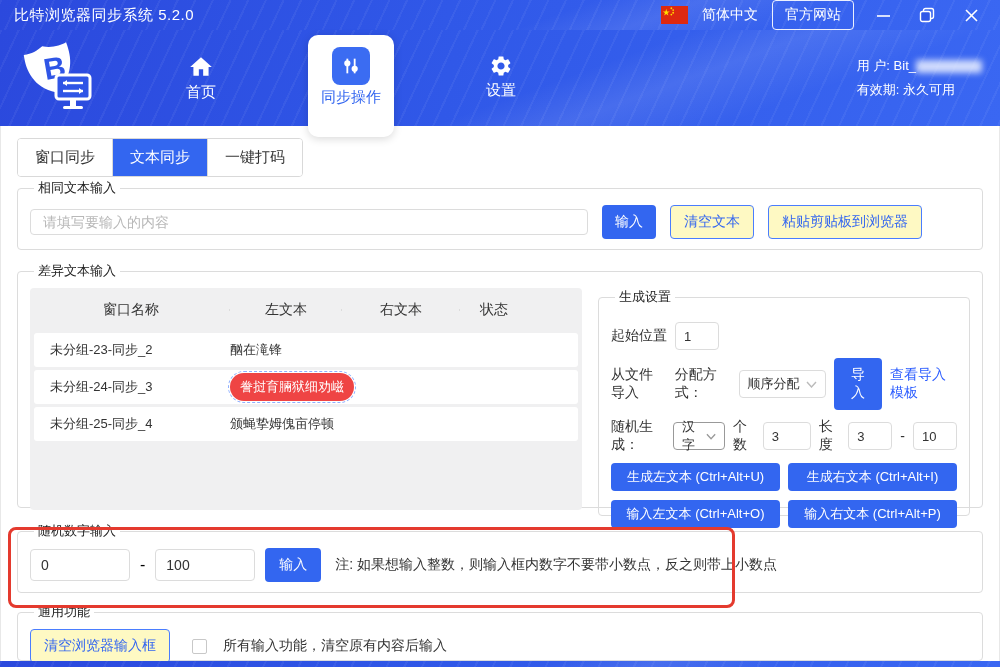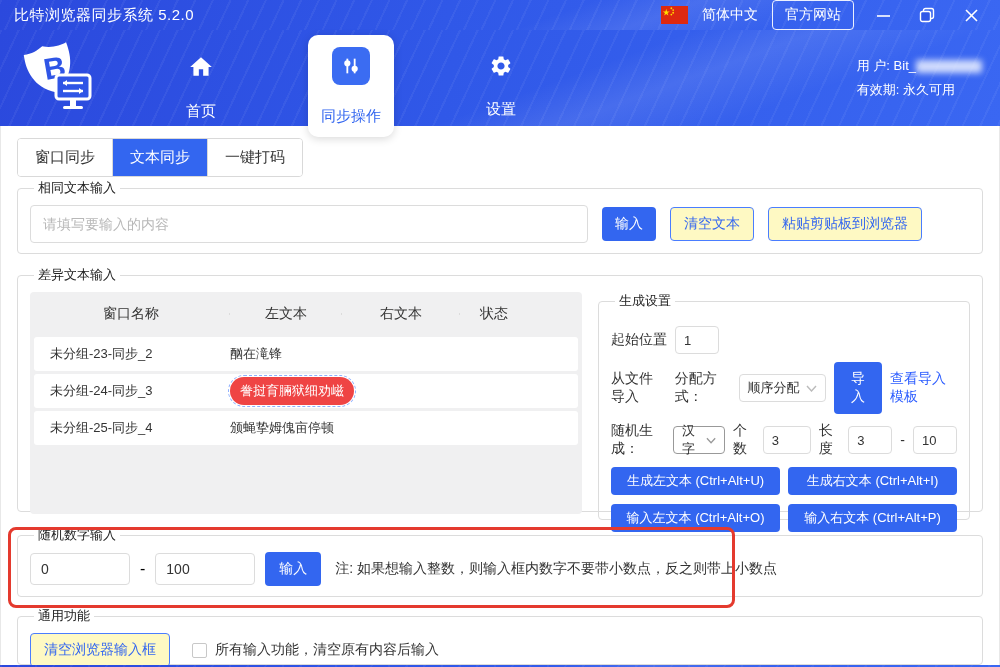--- a/index.html
+++ b/index.html
@@ -22,41 +22,41 @@
   .titlebar .spacer { flex:1; }
   .tb-right { display:flex; align-items:center; gap:14px; position:relative; z-index:3;justify-content:space-between; }
   .flag { width:27px; height:18px; display:block; }
   .lang { font-size:14px; color:#fff; }
   .site-btn { border:1px solid rgba(255,255,255,.9); border-radius:4px; padding:5px 12px; font-size:14px; color:#fff; background:transparent; cursor:pointer; }
   .winbtn { width:30px; height:28px; display:flex; align-items:center; justify-content:center; cursor:pointer; }
 
   .navbar { height:96px; display:flex; align-items:center; padding:0 18px; z-index:2; }
   .logo { width:84px; height:78px; position:relative; z-index:3; }
   .nav-items { display:flex; align-items:flex-start; margin-left:56px; gap:64px; z-index:3; height:96px; }
-  .nav-item { display:flex; flex-direction:column; align-items:center; gap:22px; color:#fff; font-size:15px; cursor:pointer; padding-top:24px; width:86px; }
+  .nav-item { display:flex; flex-direction:column; align-items:center; gap:3px; color:#fff; font-size:15px; cursor:pointer; padding-top:24px; width:86px; }
   .nav-item.active { background:#fff; border-radius:10px; height:102px; margin-top:5px; padding-top:12px; color:#3366f0; box-shadow:0 2px 8px rgba(0,0,0,.15); }
   .nav-item.active .slider-box { background:#3b6cf2; border-radius:8px; width:38px; height:38px; display:flex; align-items:center; justify-content:center; }
   .user-info { margin-left:auto; color:#fff; font-size:13px; line-height:24px; z-index:3; text-align:left; }
   .blurname { display:inline-block; width:66px; height:13px; background:rgba(235,240,255,.85); filter:blur(3px); border-radius:2px; vertical-align:middle; }
 
   
   .content { flex:1; background:#fff; border-left:1px solid #e8e8e8; border-right:1px solid #e8e8e8; padding:12px 16px 0 16px; position:relative; }
   .bottom-strip { height:12px; }
 
   .tabs { display:inline-flex; border:1px solid #d9d9d9; border-radius:4px; overflow:hidden; margin-bottom:2px; }
   .tab { padding:9px 17px; font-size:15px; color:#333; background:#fff; cursor:pointer; border-right:1px solid #d9d9d9; }
   .tab:last-child { border-right:none; }
   .tab.active { background:#3366f0; color:#fff; }
 
   fieldset { border:1px solid #dcdcdc; border-radius:4px; padding:8px 12px 10px 12px; }
   legend { font-size:13px; color:#222; padding:0 4px; margin-left:4px; }
 
   .fs-same { display:block; }
   .same-row { display:flex; align-items:center; gap:14px; }
-  .same-input { width:558px; height:38px; border:1px solid #dcdcdc; border-radius:4px; padding:0 12px; font-size:14px; color:#1d4ed8; }
+  .same-input { width:558px; height:26px; border:1px solid #dcdcdc; border-radius:4px; padding:0 12px; font-size:14px; color:#1d4ed8; }
   .same-input::placeholder { color:#b8b8b8; }
   .btn { background:#3366f0; color:#fff; border:none; border-radius:4px; font-size:14px; cursor:pointer; }
   .btn-primary-sm { padding:8px 13px; }
   .btn-outline { background:#fef9c3; color:#3366f0; border:1px solid #4a7dff; border-radius:4px; font-size:14px; padding:7px 13px; cursor:pointer; }
 
   .fs-diff { margin-top:12px; display:flex; gap:16px; height:246px; }
   .table-wrap { width:552px; background:#f0f0f1; border-radius:4px; padding:2px; height:222px; }
   .thead { display:flex; height:40px; align-items:center; }
   .th { font-size:14px; color:#333; text-align:center; position:relative; }
   .th:not(:last-child)::after { content:""; position:absolute; right:0; top:8px; bottom:8px; width:1px; background:#dcdcdc; }
@@ -271,21 +271,21 @@
         <input class="rand-input" value="100" style="">
         <button class="btn btn-input">输入</button>
         <span class="rand-note">注: 如果想输入整数，则输入框内数字不要带小数点，反之则带上小数点</span>
       </div>
     </fieldset>
 
     <fieldset class="fs-common">
       <legend>通用功能</legend>
       <div class="common-row">
         <button class="btn-outline">清空浏览器输入框</button>
-        <span style="display:flex;align-items:center;gap:8px;">
+        <span style="display:flex;align-items:center;gap:16px;">
           <span class="checkbox"></span>
           <span class="cb-label">所有输入功能，清空原有内容后输入</span>
         </span>
       </div>
     </fieldset>
 
   </div>
 
   <div class="bottom-strip bluebg"></div>
 

